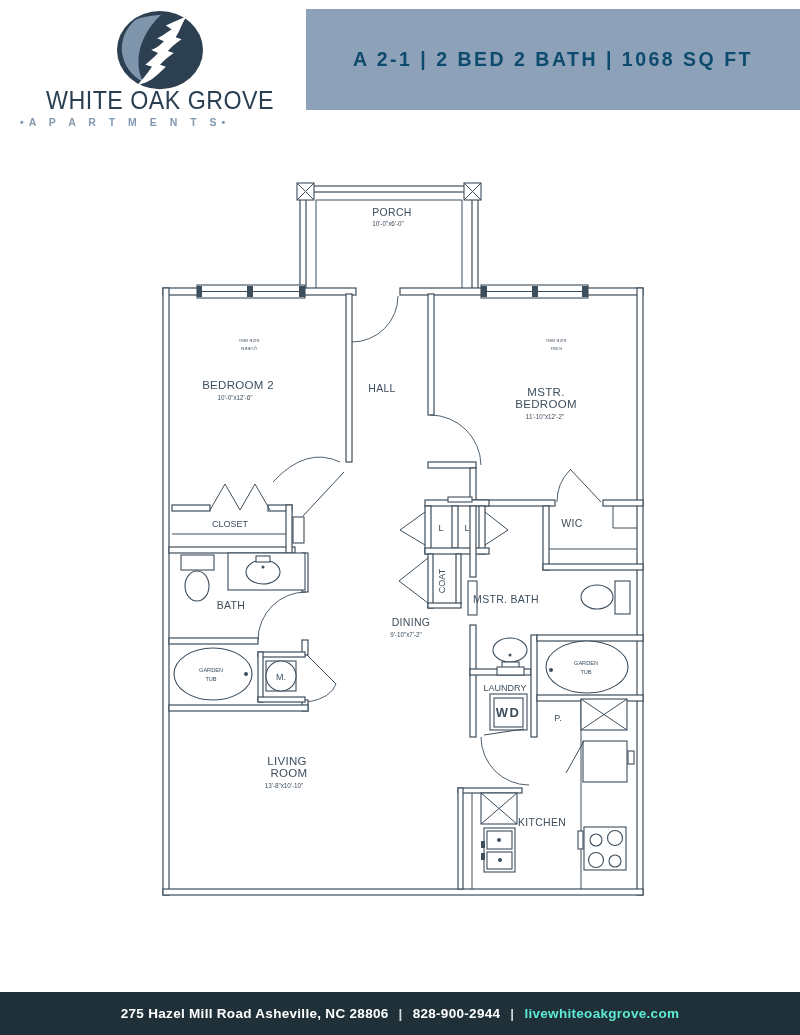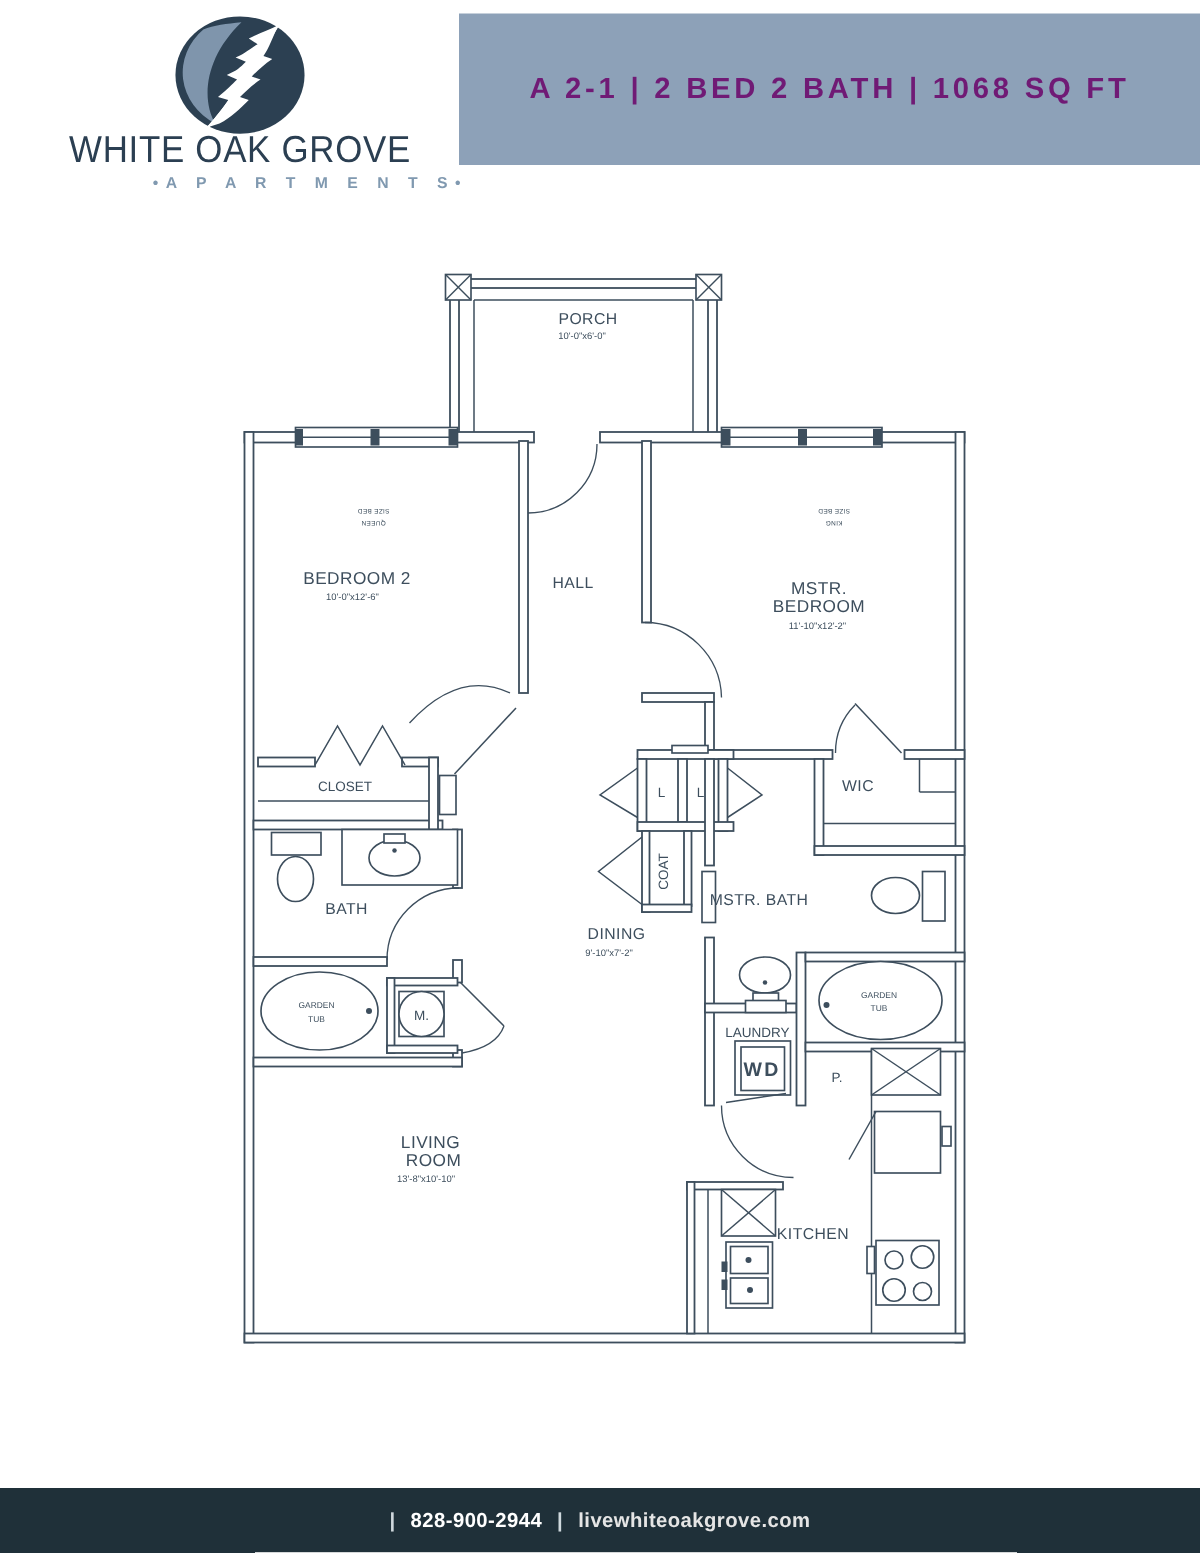--- a/index.html
+++ b/index.html
@@ -5,21 +5,21 @@
   html,body{margin:0;padding:0;background:#e8e8e8;}
   #page{position:relative;width:800px;height:1035px;background:#ffffff;overflow:hidden;
         font-family:"Liberation Sans",sans-serif;margin:0 auto;}
   
   #banner{position:absolute;left:306px;top:9px;width:494px;height:101px;display:flex;
           align-items:center;justify-content:center;}
   #banner .t{font-weight:bold;font-size:19.5px;letter-spacing:2.5px;}
   #logo-mark{position:absolute;left:115px;top:8px;width:90px;height:88px;}
   #logo-name{position:absolute;left:20px;top:86px;width:280px;text-align:center;
              font-size:25px;letter-spacing:.5px;transform:scaleX(.93);font-weight:500;}
-  #logo-sub{position:absolute;left:32px;top:116px;width:280px;text-align:right;
+  #logo-sub{position:absolute;left:20px;top:116px;width:280px;text-align:left;
             font-size:10.5px;font-weight:bold;letter-spacing:5px;}
   
   #plan{position:absolute;left:150px;top:175px;width:510px;height:740px;}
   .w{fill:#ffffff;stroke:#3d4e5d;stroke-width:1.2;}
   .ln{stroke:#3d4e5d;stroke-width:1;fill:none;}
   .fx{stroke:#3d4e5d;stroke-width:1.1;fill:#ffffff;}
   .arc{stroke:#3d4e5d;stroke-width:.9;fill:none;}
   .dk{fill:#3d4e5d;}
   text{fill:#3d4e5d;font-family:"Liberation Sans",sans-serif;}
   .rm{font-size:10.5px;letter-spacing:.3px;text-anchor:middle;}
@@ -45,21 +45,21 @@
       <path d="M 20,12 A 44,40 0 0 0 28,76 C 18,58 22,30 46,7 C 36,8 27,9 20,12 Z" fill="#7f95ac"></path>
       <path d="M 22,79 C 30,70 33,66 37,60 L 30,58 C 37,52 39,50 43,46 L 36,43
                C 43,40 45,38 49,34 L 42,31 C 49,28 53,24 57,22 L 51,18
                C 59,14 65,12 71,9 C 67,18 65,24 61,30 L 67,32 C 61,36 57,40 53,44
                L 59,46 C 53,50 49,54 45,58 L 51,60 C 45,66 39,72 31,76 Z" fill="#ffffff"></path>
       <path d="M 22,80 C 40,60 56,34 71,9" stroke="#ffffff" stroke-width="1.4" fill="none"></path>
     </svg>
     <div id="logo-name" style="color:#2b3f52">WHITE OAK GROVE</div>
     <div id="logo-sub" style="color:#8099b0">•A P A R T M E N T S•</div>
     <div id="banner" style="background:#8da1b8">
-      <div class="t" style="color:#701a75">A 2-1 | 2 BED 2 BATH | 1068 SQ FT</div>
+      <div class="t" style="color:#0c4a6e">A 2-1 | 2 BED 2 BATH | 1068 SQ FT</div>
     </div>
   </div>
 
   <svg id="plan" viewBox="150 175 510 740">
 
     <g>
       <rect class="w" x="300" y="186" width="6" height="103"></rect>
       <rect class="w" x="472" y="186" width="6" height="103"></rect>
       <rect class="w" x="300" y="186" width="178" height="6"></rect>
       <line class="ln" x1="316" y1="200" x2="316" y2="289"></line>
@@ -295,19 +295,20 @@
       <text class="rm" x="411" y="626">DINING</text>
       <text class="dim" x="406" y="637">9'-10"x7'-2"</text>
 
       <text class="rm" x="287" y="765" style="font-size:11.5px">LIVING</text>
       <text class="rm" x="289" y="777" style="font-size:11.5px">ROOM</text>
       <text class="dim" x="284" y="788">13'-8"x10'-10"</text>
     </g>
   </svg>
 
   <div id="footer" style="background:#1f3039;color:#ffffff">
+    <span>275 Hazel Mill Road Asheville, NC 28806</span>
     <span style="color:#cfd8dd">|</span>
     <span>828-900-2944</span>
     <span style="color:#cfd8dd">|</span>
-    <span style="color:#e5e5e5">livewhiteoakgrove.com</span>
+    <span style="color:#5eead4">livewhiteoakgrove.com</span>
   </div>
 
 </div>
 
 </body></html>

